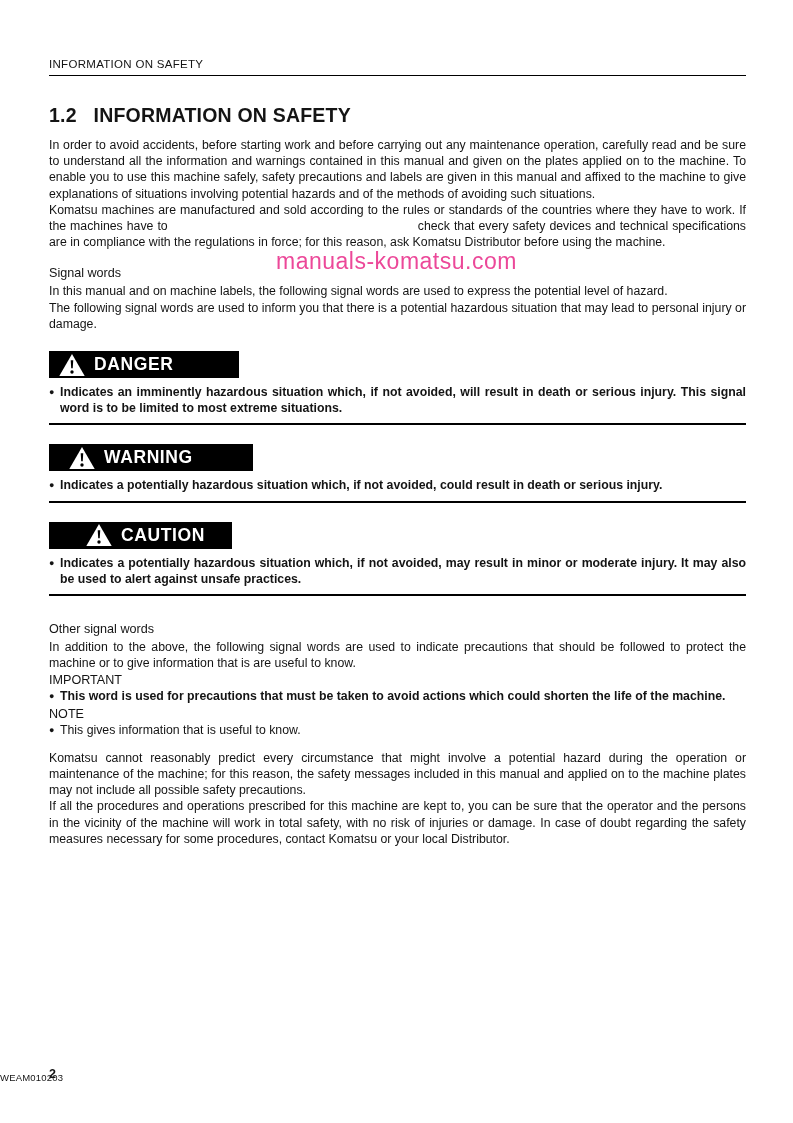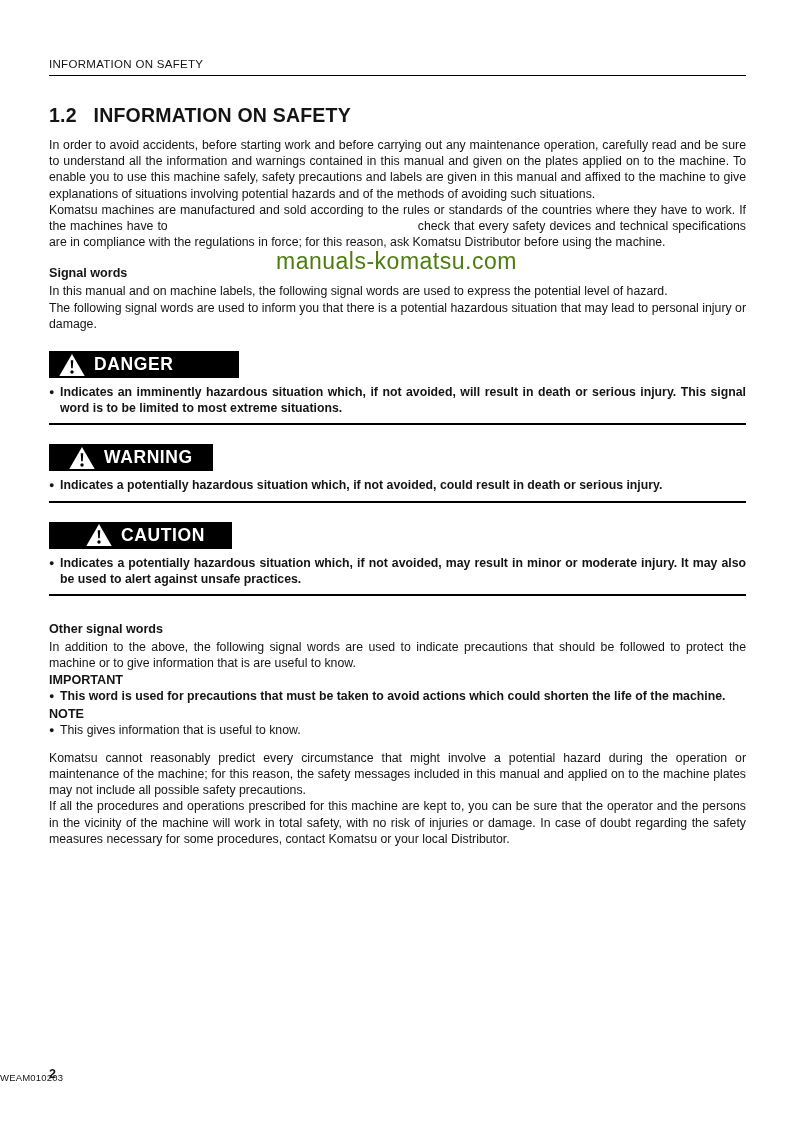--- a/index.html
+++ b/index.html
@@ -32,21 +32,21 @@
 
   .body-text {
     margin:0;
     font-size:12.3px;
     line-height:16.2px;
     text-align:justify;
   }
 
   .subhead {
     font-size:12.6px;
-    font-weight:bold;
+    font-weight:normal;
     margin:16px 0 3px 0;
   }
   .subhead.tight { margin:2px 0 1px 0; }
   .subhead.other { margin:26px 0 3px 0; }
 
   .banner {
     display:flex;
     align-items:center;
     gap:9px;
     background:#000;
@@ -56,41 +56,41 @@
     box-sizing:border-box;
     margin-top:19px;
   }
   .banner .label {
     font-size:17.5px;
     font-weight:bold;
     letter-spacing:0.6px;
   }
   .banner svg { width:26px; height:22px; display:block; }
   .banner.danger  { width:190px; }
-  .banner.warning { width:164px;padding-left:20px; }
+  .banner.warning { width:204px;padding-left:20px; }
   .banner.caution { width:183px;justify-content:center; }
 
   .bullet { display:flex; margin-top:6px; }
   .bullet .dot { flex:0 0 11px; font-size:9px; line-height:16.2px; }
   .bullet.bold { font-weight:bold; }
   .bullet .body-text { flex:1; }
 
   hr.rule {
     border:none;
     border-top:2px solid #000;
     margin:7px 0 0 0;
   }
 
   .wm-gap { display:inline-block; width:242px; height:1px; }
 
   .watermark {
     position:absolute;
     left:276px; top:248px;
     font-size:23px;
-    color:#4d7c0f;
+    color:#ec4899;
     letter-spacing:0.5px;
     white-space:nowrap;
   }
 
   .footer-num {
     position:absolute;
     left:49px; top:1067px;
     font-size:12.5px;
     font-weight:bold;
   }

